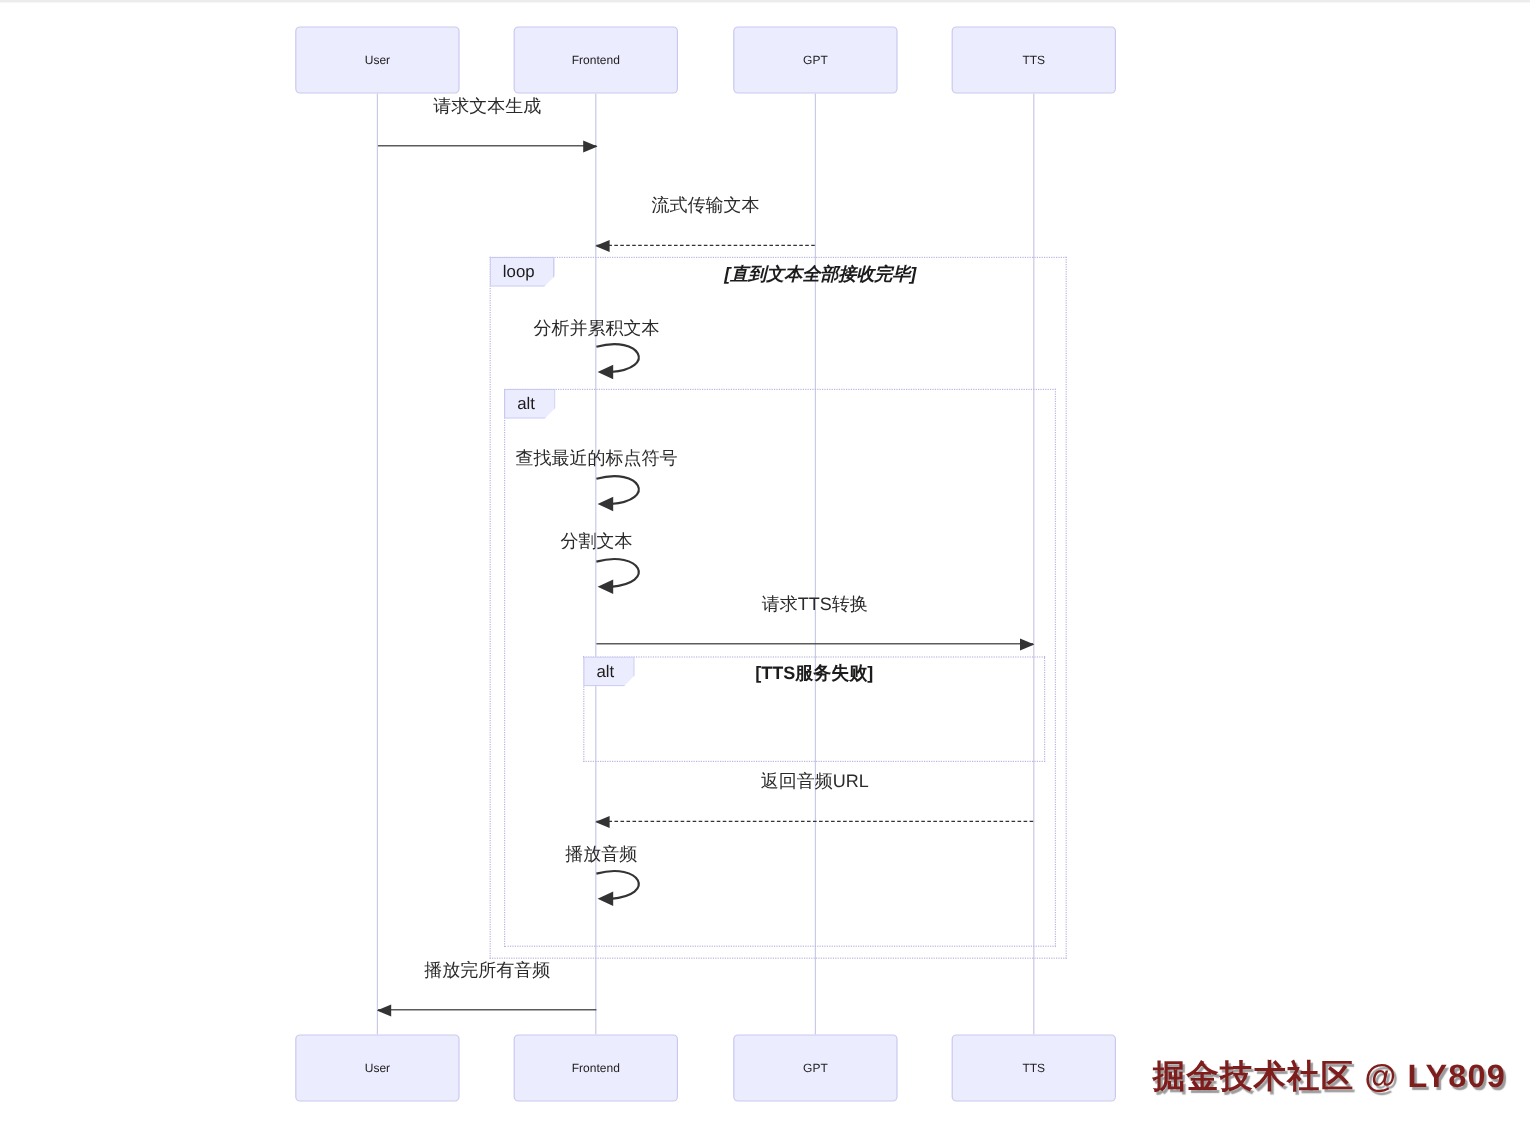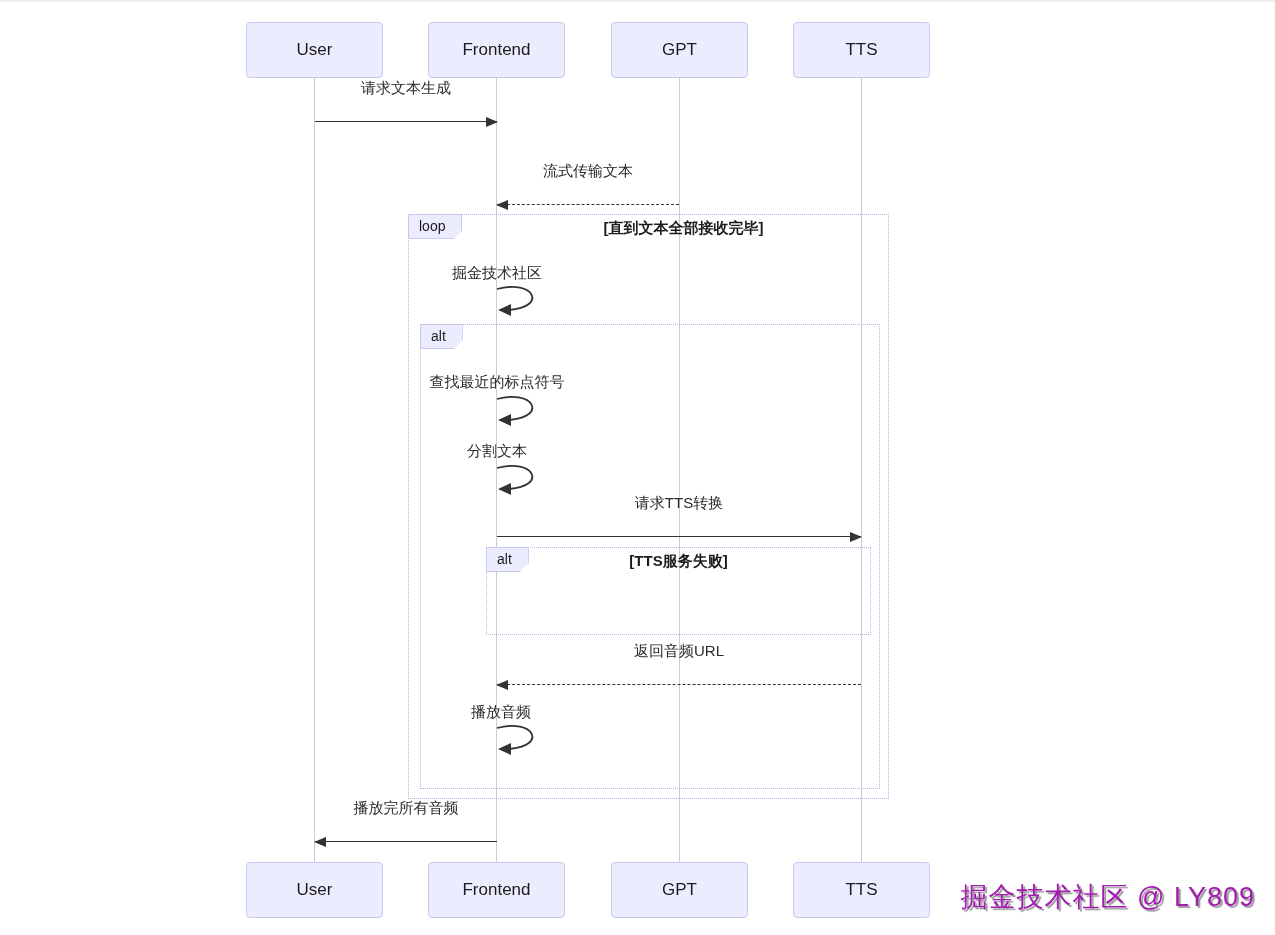--- a/index.html
+++ b/index.html
@@ -16,55 +16,55 @@
     font-family:"Liberation Sans","DejaVu Sans",sans-serif;color:var(--text);
     overflow:hidden;border-top:2px solid #ececec;box-sizing:border-box;
   }
   
   .lifeline{position:absolute;top:76px;height:784px;width:0;border-left:1.5px solid var(--lifeline);}
   
   .actor{
     position:absolute;width:137px;height:56px;background:var(--actor-fill);
     border:1px solid var(--actor-border);border-radius:4px;
     display:flex;align-items:center;justify-content:center;
-    font-size:17px;color:#1c1c1c;box-sizing:border-box;
+    font-size:10px;color:#1c1c1c;box-sizing:border-box;
   }
   
   .frame{position:absolute;border:1.3px dotted var(--block-border);box-sizing:border-box;}
   .frame-tab{
     position:absolute;top:-1px;left:-1px;background:var(--actor-fill);
     border:1px solid var(--actor-border);
     font-weight:normal;font-size:14px;color:#1c1c1c;
     padding:3px 16px 4px 10px;line-height:16px;
     clip-path:polygon(0 0,100% 0,100% calc(100% - 9px),calc(100% - 9px) 100%,0 100%);
   }
   .frame-cond{
     position:absolute;top:4px;left:0;width:100%;text-align:center;
     font-weight:bold;font-size:15px;color:#1c1c1c;white-space:nowrap;
   }
-  .frame-cond.offset{padding-left:70px;box-sizing:border-box;}
+  .frame-cond.offset{padding-left:70px;box-sizing:border-box;font-style:italic;}
   
   .msg{position:absolute;height:34px;}
   .msg .lbl{
     position:absolute;left:0;right:0;bottom:24px;text-align:center;
     font-size:15px;color:#2a2a2a;white-space:nowrap;
   }
   .msg .line{position:absolute;left:0;right:0;bottom:0;height:0;border-top:1.6px solid var(--arrow);}
   .msg.dashed .line{border-top-style:dashed;}
   .msg .arrow{position:absolute;bottom:-5px;width:0;height:0;
     border-top:5.5px solid transparent;border-bottom:5.5px solid transparent;}
   .msg.right .arrow{right:-1px;border-left:12px solid var(--arrow);}
   .msg.left  .arrow{left:-1px;border-right:12px solid var(--arrow);}
   
   .self-lbl{position:absolute;width:240px;text-align:center;font-size:15px;color:#2a2a2a;white-space:nowrap;}
   .self-curve{position:absolute;}
   
   .watermark{
-    position:absolute;right:20px;bottom:20px;font-size:27px;font-weight:normal;
-    color:#a21caf;letter-spacing:1px;
+    position:absolute;right:20px;bottom:20px;font-size:27px;font-weight:bold;
+    color:#7f1d1d;letter-spacing:1px;
     text-shadow:2px 2px 1px #9a9a9a, -1px -1px 0 #ffffff;
     white-space:nowrap;
   }
 </style>
 </head>
 <body>
 
 <div class="stage">
 
   <div class="lifeline" style="left:314px"></div>
@@ -92,21 +92,21 @@
     <div class="arrow"></div>
   </div>
 
 
   <div class="msg left dashed" style="left:497px;top:169px;width:182px">
     <div class="lbl">流式传输文本</div>
     <div class="line"></div>
     <div class="arrow"></div>
   </div>
 
-  <div class="self-lbl" style="left:377px;top:262px">掘金技术社区</div>
+  <div class="self-lbl" style="left:377px;top:262px">分析并累积文本</div>
   <svg class="self-curve" style="left:496px;top:281px" width="54" height="34" viewBox="0 0 54 34">
     <path d="M1 6 C38 -4 52 24 13 27" fill="none" stroke="#333333" stroke-width="1.8"></path>
     <polygon points="15,21 15,33 2,27" fill="#333333"></polygon>
   </svg>
 
   <div class="self-lbl" style="left:377px;top:371px">查找最近的标点符号</div>
   <svg class="self-curve" style="left:496px;top:391px" width="54" height="34" viewBox="0 0 54 34">
     <path d="M1 6 C38 -4 52 24 13 27" fill="none" stroke="#333333" stroke-width="1.8"></path>
     <polygon points="15,21 15,33 2,27" fill="#333333"></polygon>
   </svg>

